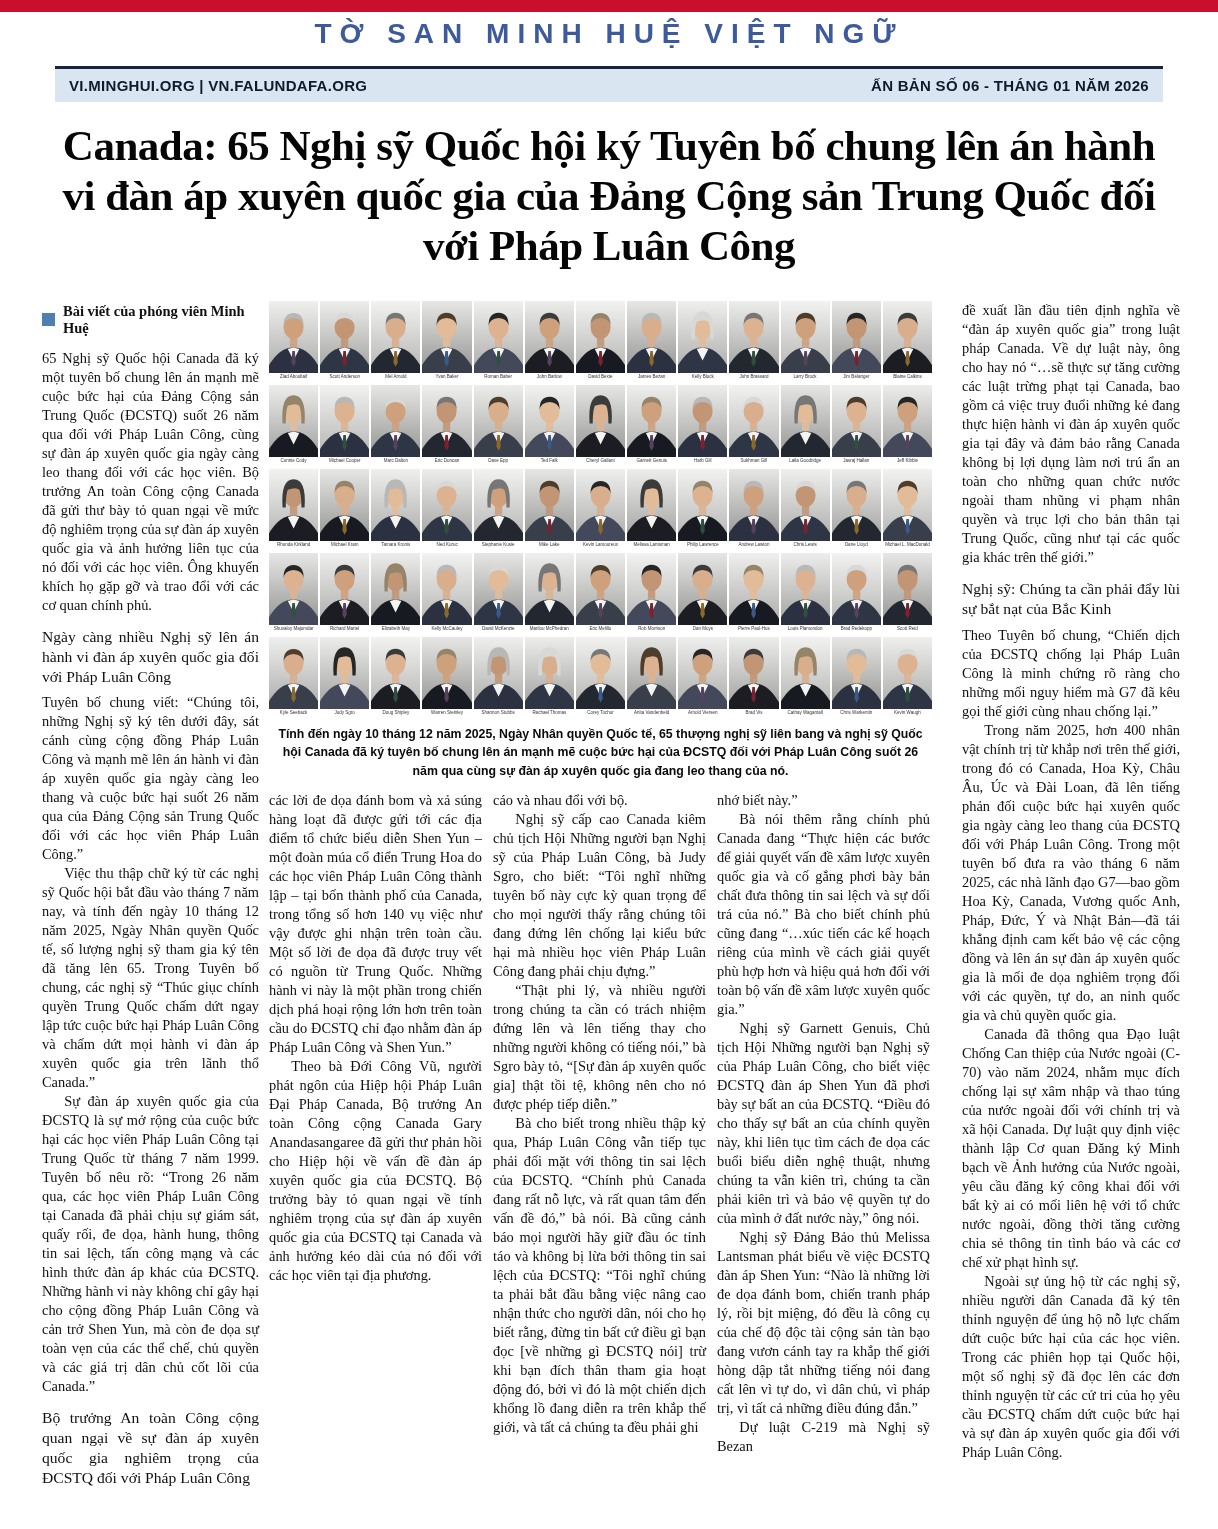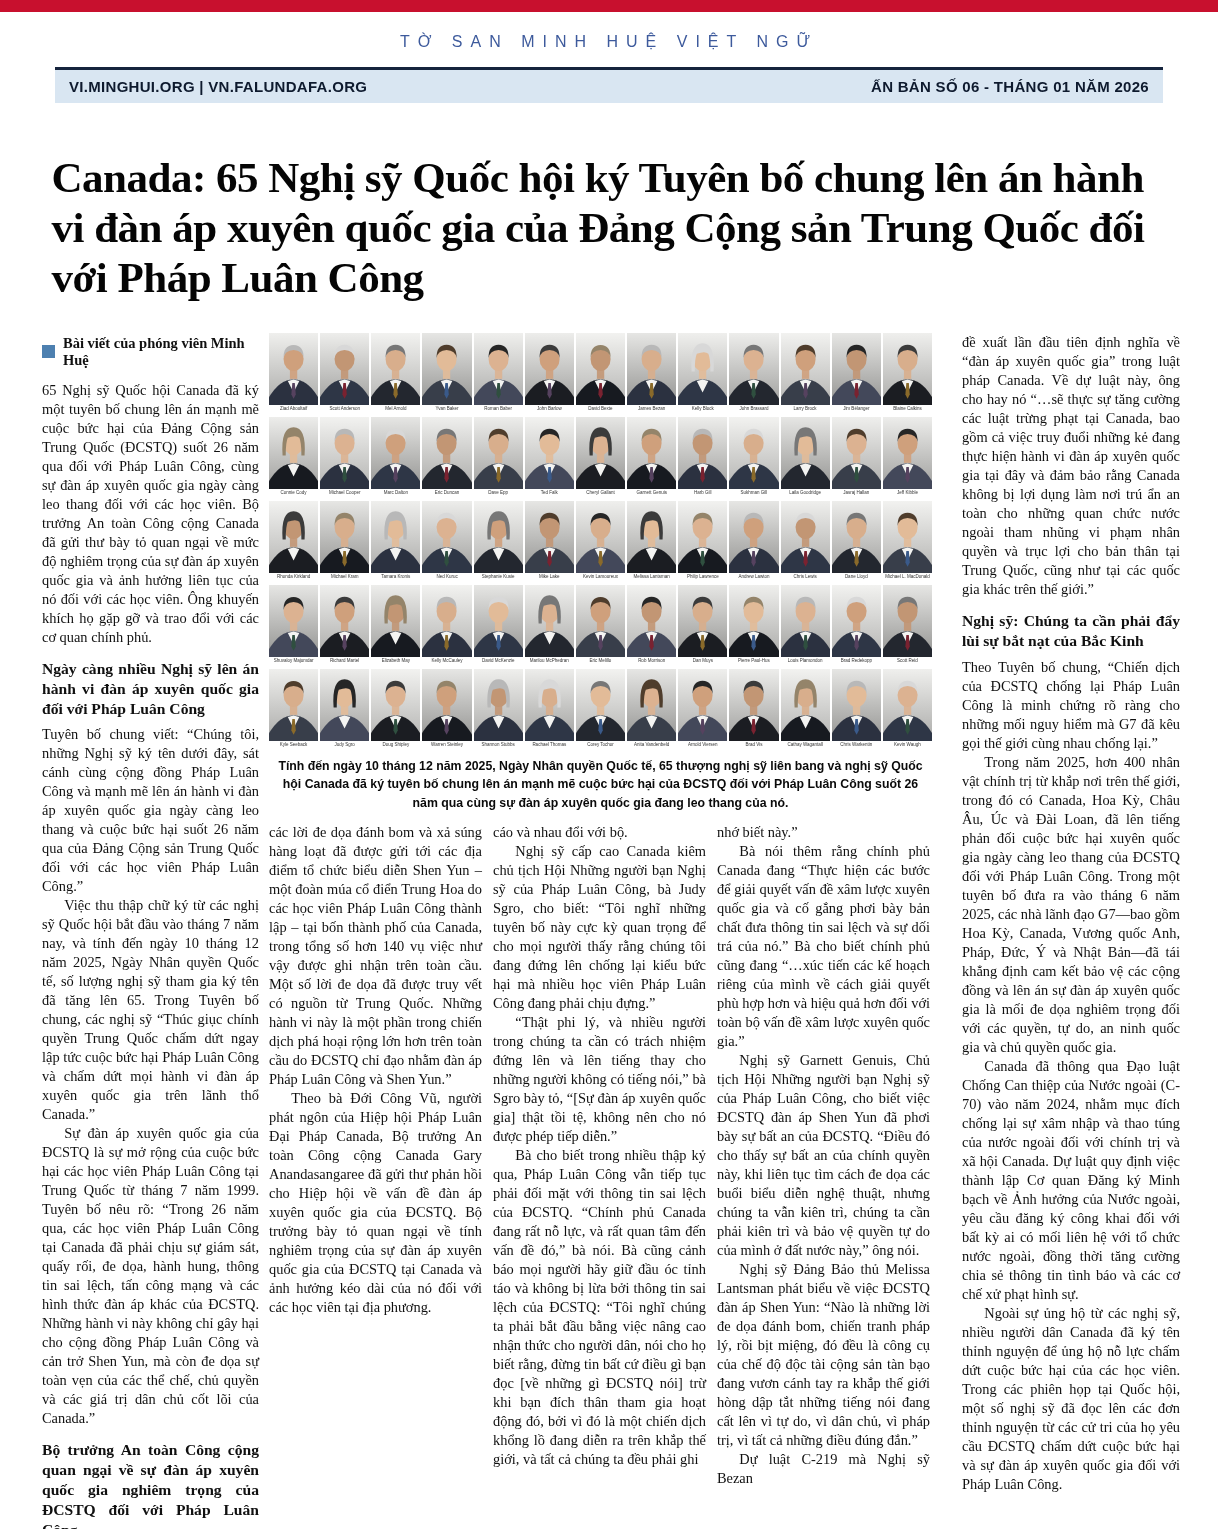--- a/index.html
+++ b/index.html
@@ -2,41 +2,41 @@
 <html><head>
 <meta charset="utf-8">
 <style>
   html,body{margin:0;padding:0;background:#777;}
   .page{position:relative;width:1218px;height:1529px;margin:0 auto;background:#ffffff;
         overflow:hidden;font-family:"Liberation Serif",serif;color:#101010;}
   .red-bar{height:12px;width:100%;background:#c8102e;}
   .masthead{text-align:center;}
   .mh-title{margin-top:26px;font-family:"Liberation Serif",serif;font-weight:600;
             font-size:116px;line-height:1.05;letter-spacing:3px;color:#3d5a9c;}
-  .mh-sub{margin-top:21px;font-family:"Liberation Sans",sans-serif;font-weight:normal;
-          font-size:16px;letter-spacing:8px;color:#3d5a9c;}
+  .mh-sub{margin-top:6px;font-family:"Liberation Sans",sans-serif;font-weight:bold;
+          font-size:28px;letter-spacing:8px;color:#3d5a9c;}
   .info-bar{margin:16px 55px 0 55px;height:33px;background:#d9e6f2;border-top:3px solid #16243d;
             display:flex;justify-content:space-between;align-items:center;padding:0 14px;
             font-family:"Liberation Sans",sans-serif;font-weight:bold;font-size:15px;
             letter-spacing:.3px;color:#0e1a2e;}
-  .headline{margin:50px auto 0 auto;max-width:1115px;text-align:left;
+  .headline{margin:19px auto 0 auto;max-width:1115px;text-align:center;
             font-family:"Liberation Serif",serif;font-weight:700;font-size:43px;
             line-height:1.16;letter-spacing:-.5px;color:#050505;}
   .content{display:flex;margin:30px 42px 0 42px;}
   .col-left{width:217px;flex:none;}
   .middle{width:663px;flex:none;margin-left:10px;}
   .col-right{width:218px;flex:none;margin-left:30px;}
 
   .byline{display:flex;align-items:center;gap:8px;margin:2px 0 12px 0;
           font-weight:bold;font-size:14.5px;}
   .byline-square{width:13px;height:13px;background:#4d80b0;flex:none;}
 
   .body-text p{margin:0;font-size:14.4px;line-height:19px;text-align:justify;}
   .body-text p.ind{text-indent:1.55em;}
-  .body-text .col-h2{font-weight:bold;font-size:15.6px;line-height:1.28;
+  .body-text .col-h2{font-weight:normal;font-size:15.6px;line-height:1.28;
                      text-align:justify;margin:12px 0 7px 0;}
 
   .photo-grid{display:grid;grid-template-columns:repeat(13,1fr);column-gap:2px;row-gap:4px;}
   .pg-cell{display:flex;flex-direction:column;}
   .pg-photo{height:72px;overflow:hidden;position:relative;}
   .pg-photo svg{display:block;width:100%;height:100%;}
   .pg-name{height:8px;font-family:"Liberation Sans",sans-serif;font-size:4.5px;
            line-height:8px;text-align:center;color:#333;white-space:nowrap;overflow:hidden;}
   .caption{margin:8px 2px 0 2px;font-family:"Liberation Sans",sans-serif;font-weight:bold;
            font-size:12.3px;line-height:1.5;text-align:center;color:#0a0a0a;}

